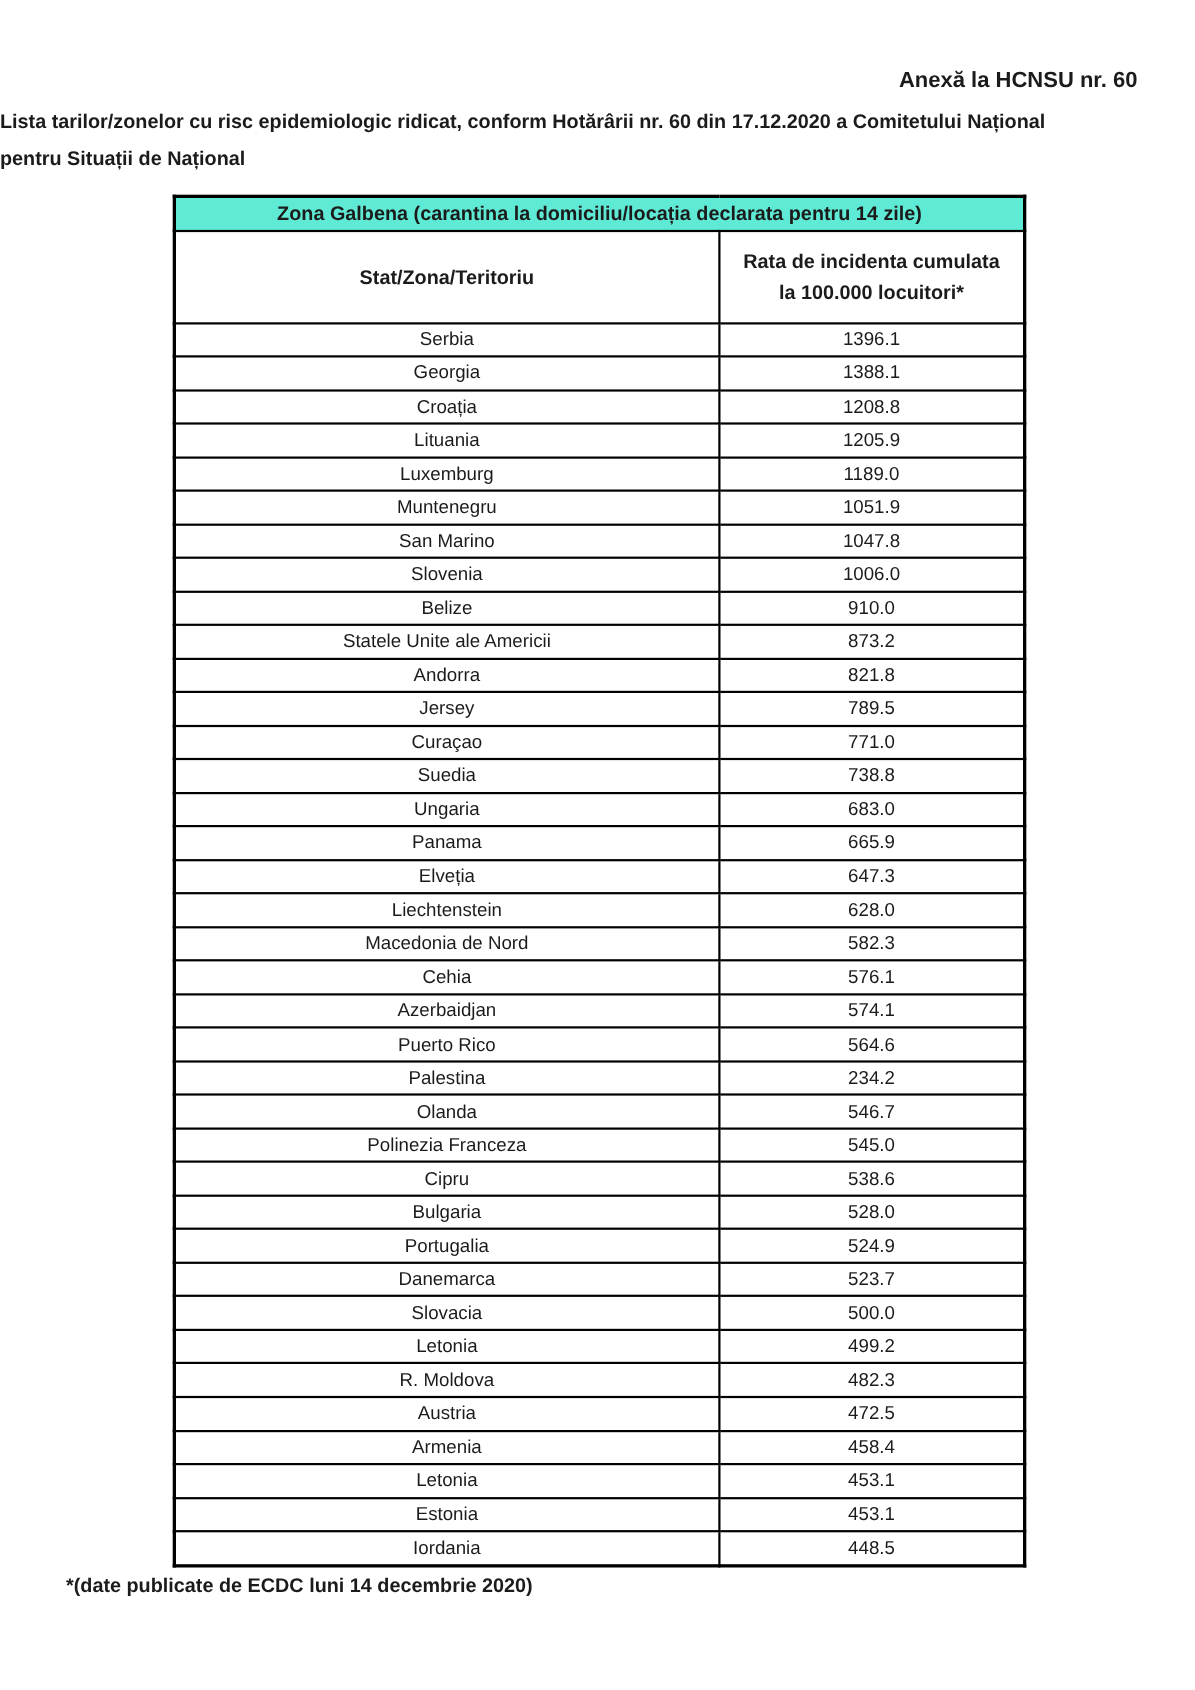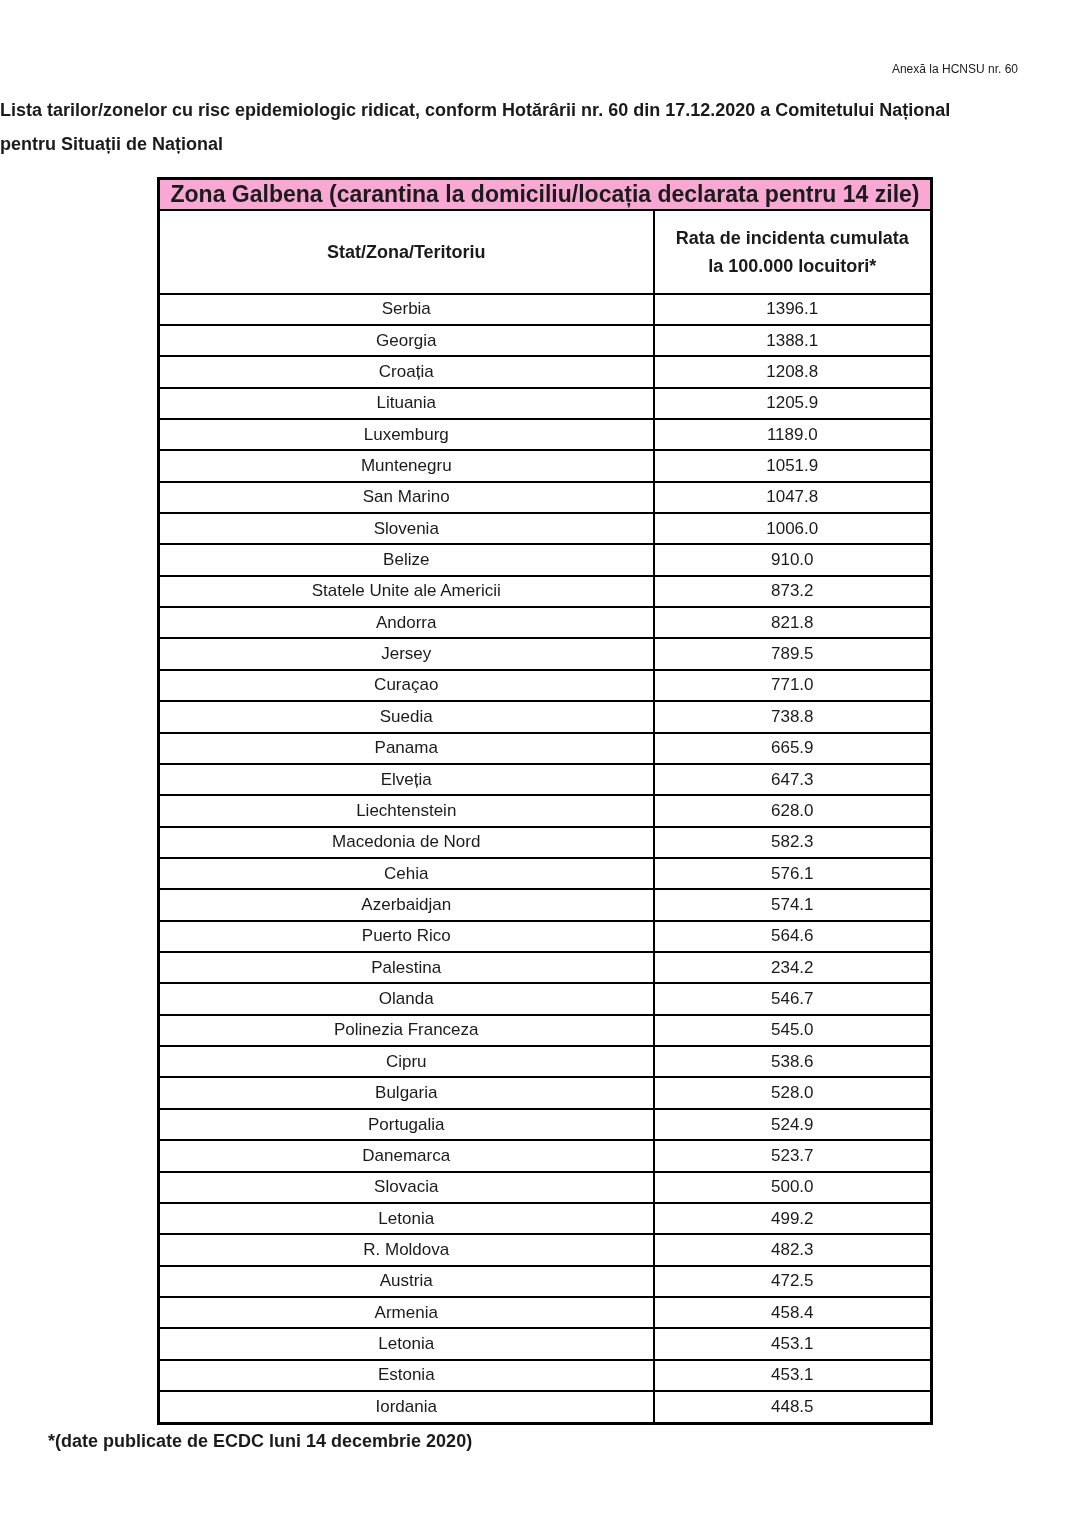--- a/index.html
+++ b/index.html
@@ -9,23 +9,23 @@
     width: 1086px;
     height: 1536px;
     background: #ffffff;
     font-family: "Liberation Sans", sans-serif;
     color: #1b1b1b;
     overflow: hidden;
   }
   .annex {
     position: absolute;
     top: 62px;
-    right: 68px;
-    font-size: 12px;
-    font-weight: normal;
+    right: 52px;
+    font-size: 20px;
+    font-weight: bold;
     white-space: nowrap;
   }
   .doc-title {
     position: absolute;
     top: 93px;
     left: 0;
     width: 100%;
     font-size: 18px;
     font-weight: bold;
     line-height: 34px;
@@ -42,39 +42,39 @@
   }
   table.risk-table th,
   table.risk-table td {
     border: 2px solid #000000;
     text-align: center;
     vertical-align: middle;
     overflow: hidden;
   }
   tr.caption-row { height: 31px; }
   th.caption-cell {
-    background: #f9a8d4;
-    font-size: 23px;
+    background: #5eead4;
+    font-size: 18px;
     font-weight: bold;
   }
   tr.header-row { height: 84px; margin-top: 24px; }
   th.col-header {
     font-size: 18px;
     font-weight: bold;
     line-height: 28px;
     padding: 0 18px;
   }
   td.country-cell, td.rate-cell {
     font-size: 17px;
     font-weight: normal;
     padding: 0 4px;
   }
   .footnote {
     position: absolute;
-    left: 48px;
+    left: 60px;
     top: 1431px;
     font-size: 18px;
     font-weight: bold;
   }
 </style>
 </head>
 <body>
 
 <div class="page">
 
@@ -164,20 +164,24 @@
         <tr>
           <td class="country-cell">Curaçao</td>
           <td class="rate-cell">771.0</td>
         </tr>
 
         <tr>
           <td class="country-cell">Suedia</td>
           <td class="rate-cell">738.8</td>
         </tr>
 
+        <tr>
+          <td class="country-cell">Ungaria</td>
+          <td class="rate-cell">683.0</td>
+        </tr>
 
         <tr>
           <td class="country-cell">Panama</td>
           <td class="rate-cell">665.9</td>
         </tr>
 
         <tr>
           <td class="country-cell">Elveția</td>
           <td class="rate-cell">647.3</td>
         </tr>

